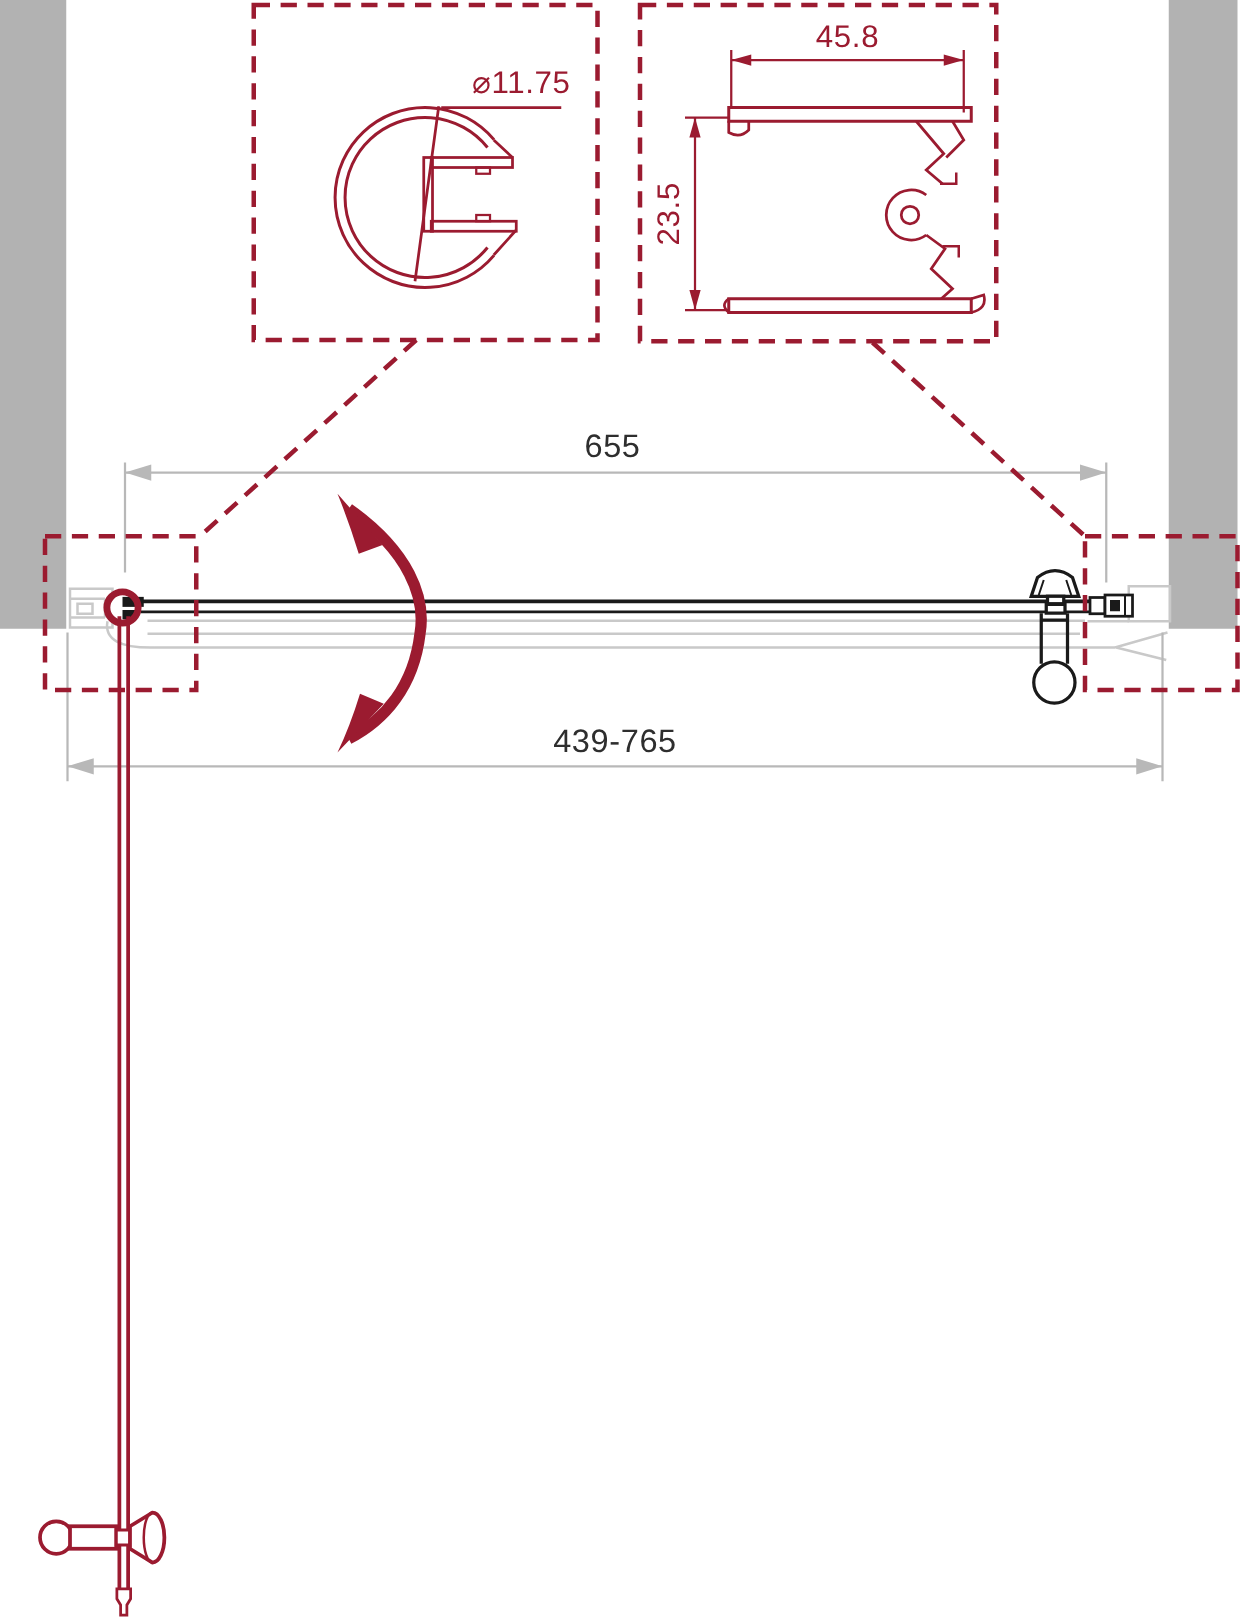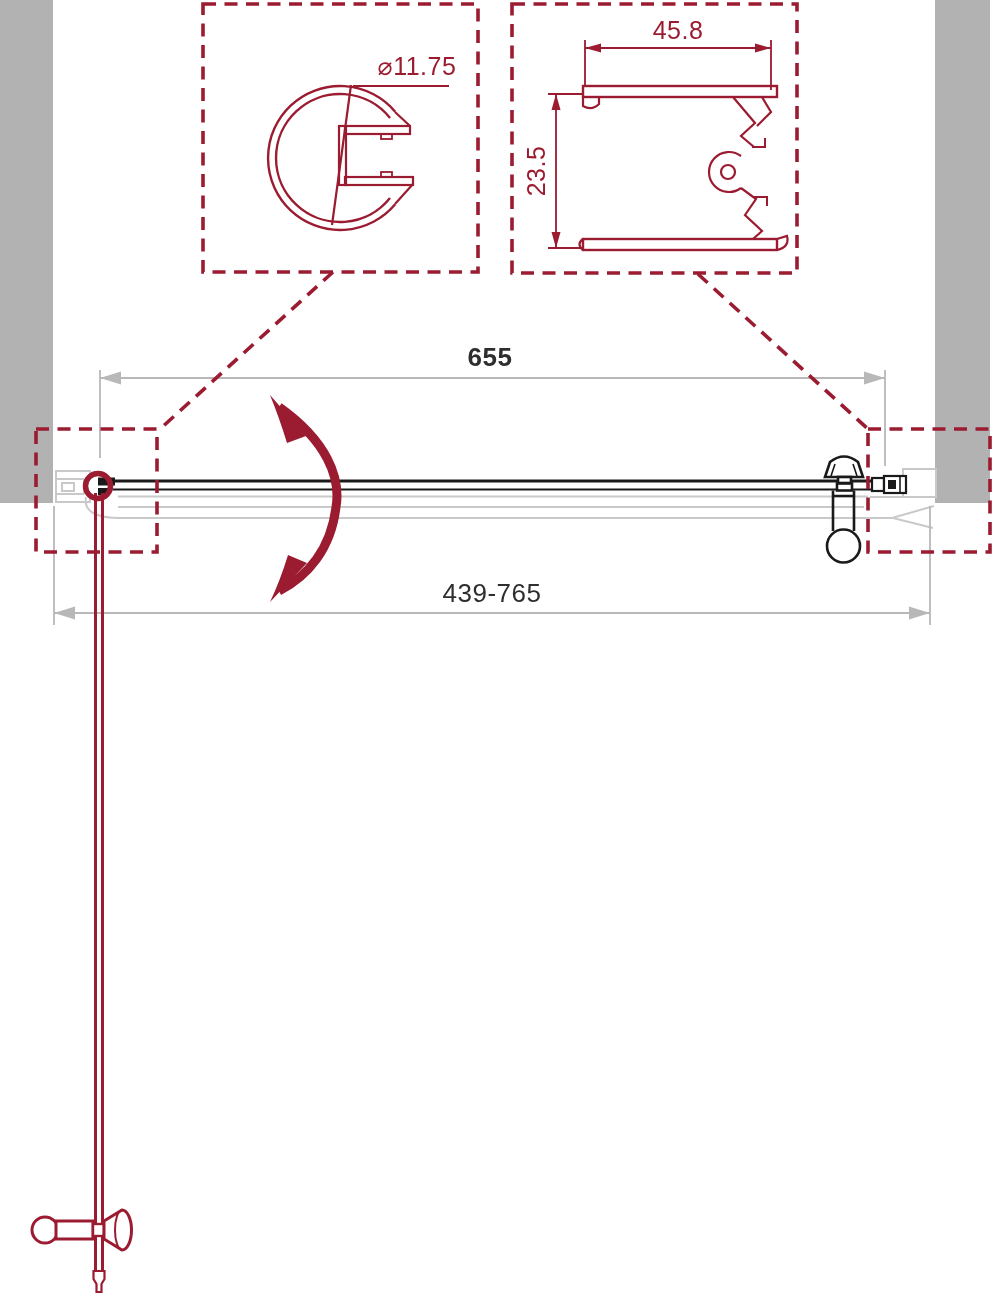--- a/index.html
+++ b/index.html
@@ -149,16 +149,16 @@
       <path d="M556,94 V248"></path>
       <polygon points="556,94 551.5,110 560.5,110" fill="#9B1B30" stroke="none"></polygon>
       <polygon points="556,248 551.5,232 560.5,232" fill="#9B1B30" stroke="none"></polygon>
     </g>
   </g>
 </svg>
 
 <div class="lbl red" style="left:401px;top:66px;margin-left:16px;">⌀11.75</div>
 <div class="lbl red" style="left:678px;top:30px;">45.8</div>
 <div class="lbl red rot" style="left:536px;top:171px;">23.5</div>
-<div class="lbl" style="left:490px;top:357px;font-weight:bold;">655</div>
+<div class="lbl" style="left:490px;top:357px;">655</div>
 <div class="lbl" style="left:492px;top:593px;">439-765</div>
 
 </div>
 
 </body></html>

